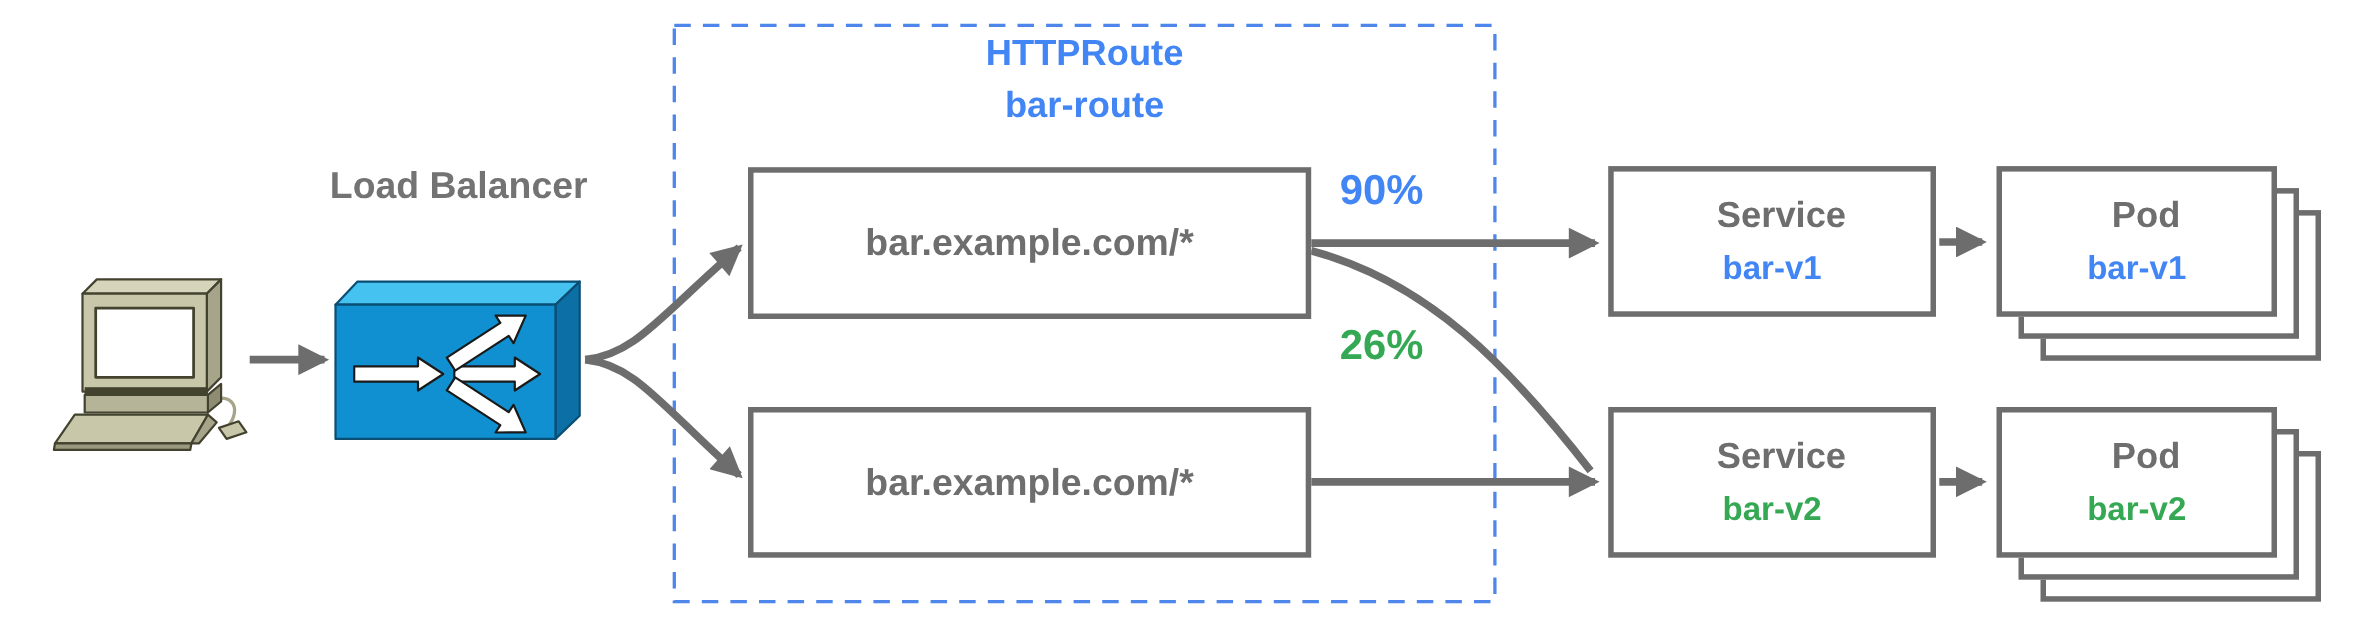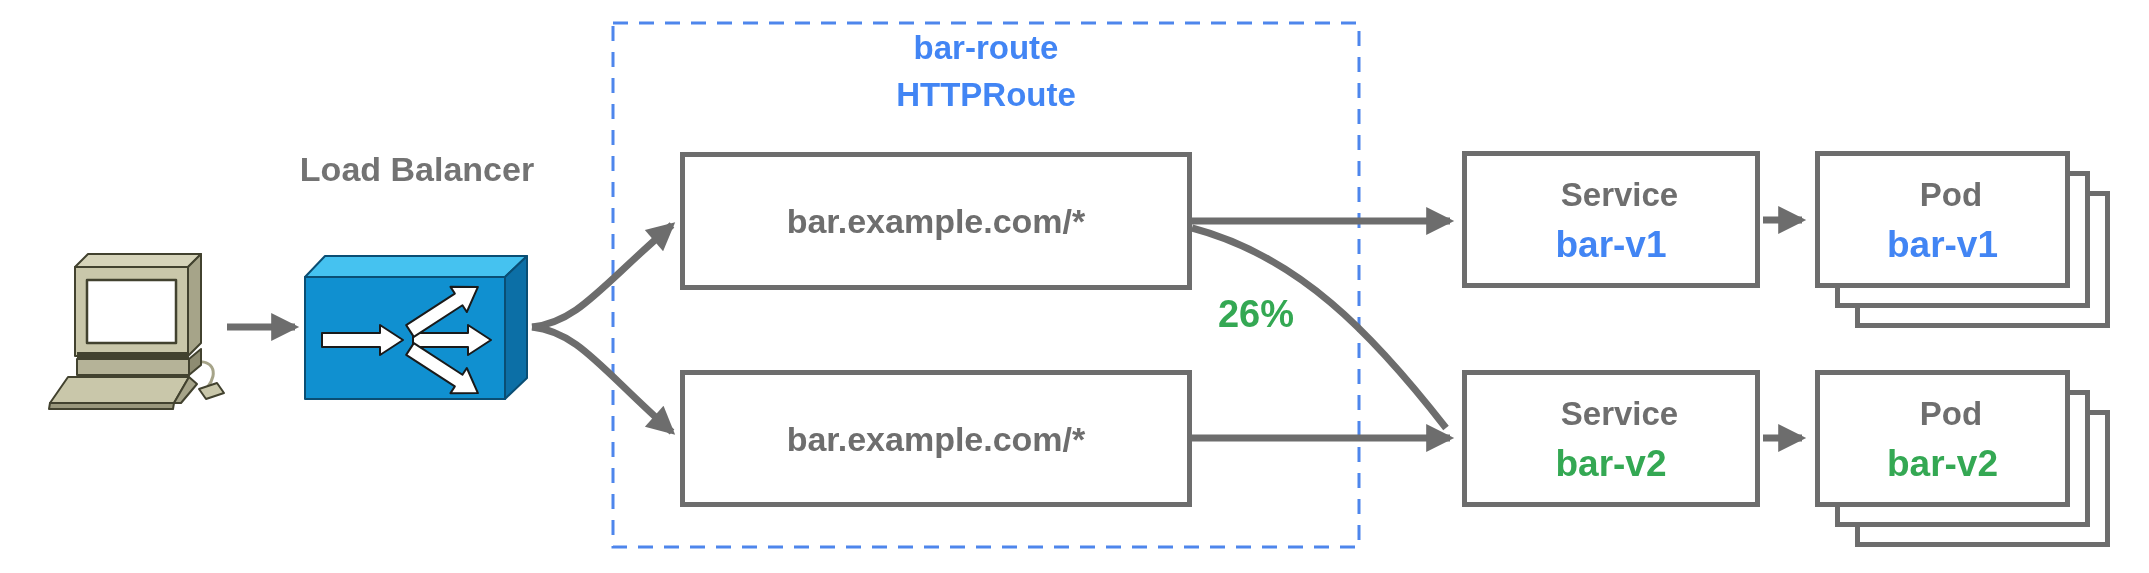--- a/index.html
+++ b/index.html
@@ -15,21 +15,21 @@
     display:flex; flex-direction:column; align-items:center; justify-content:center;
     text-align:center;
   }
   #rule1 { left:680px; top:152px; width:512px; height:138px; }
   #rule2 { left:680px; top:370px; width:512px; height:137px; }
   #service1 { left:1462px; top:151px; width:298px; height:137px; }
   #service2 { left:1462px; top:370px; width:298px; height:137px; }
 
   .rule-line { font-size:34px; color:#6e6e6e; line-height:52px; white-space:nowrap; }
   .kind-line { font-size:33px; color:#6e6e6e; line-height:50px;margin-left:17px; }
-  .name-line { font-size:37px; line-height:50px; }
+  .name-line { font-size:30px; line-height:50px; }
   .accent-blue  { color:#4285F4; }
   .accent-green { color:#34A853; }
 
   .pod-stack { position:absolute; z-index:2; width:311px; height:177px; }
   #pod1 { left:1815px; top:151px; }
   #pod2 { left:1815px; top:370px; }
   .pod-card {
     position:absolute; width:255px; height:137px; background:#ffffff;
     border:5px solid #6d6d6d; box-sizing:border-box;
   }
@@ -107,24 +107,25 @@
       <path d="M 1192 228 C 1298 256 1372 333 1446 428"></path>
       <path d="M 1192 438 H 1450" marker-end="url(#ah)"></path>
       <path d="M 1763 220 H 1802" marker-end="url(#ah)"></path>
       <path d="M 1763 438 H 1802" marker-end="url(#ah)"></path>
     </g>
   </svg>
 
   <div class="lb-label">Load Balancer</div>
 
   <div class="route-title">
+    <div>HTTPRoute</div>
     <div>bar-route</div>
-    <div>HTTPRoute</div>
   </div>
 
+  <div class="weight" id="weight90">90%</div>
   <div class="weight" id="weight10">26%</div>
 
   <div class="node" id="rule1">
     <div class="rule-line">bar.example.com/*</div>
   </div>
   <div class="node" id="rule2">
     <div class="rule-line">bar.example.com/*</div>
   </div>
 
   <div class="node" id="service1">

